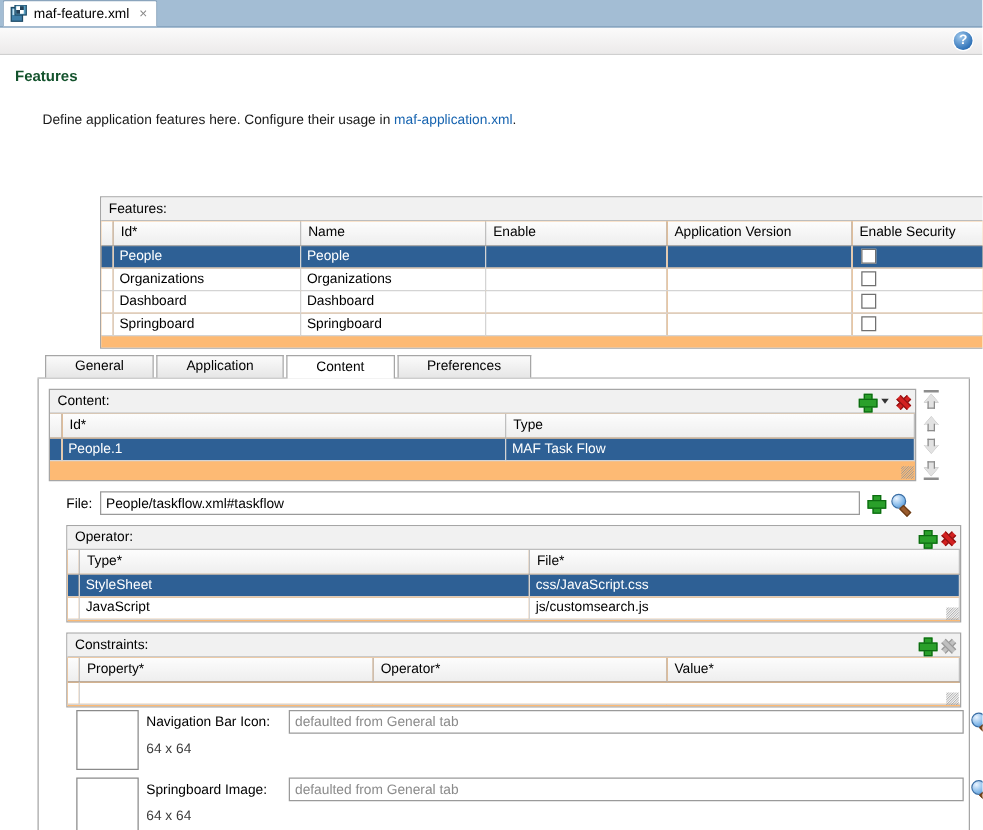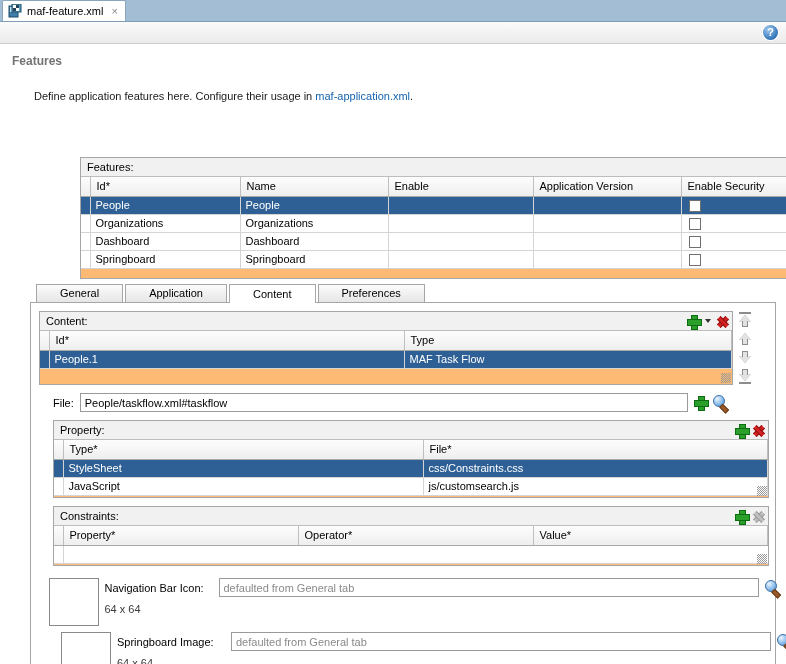--- a/index.html
+++ b/index.html
@@ -77,21 +77,21 @@
   .page {
     position: relative;
     padding: 0;
     height: 620px;
     background: #ffffff;
   }
   .page-title {
     font-weight: bold;
     font-size: 12px;
     padding: 10px 0 0 12px;
-    color: #737373;
+    color: #14532d;
   }
   .intro {
     padding: 22px 0 7px 34px;
     font-size: 11px;
     color: #1a1a1a;
   }
   .intro a { color: #1764b0; text-decoration: none; }
 
   
   .group {
@@ -469,21 +469,21 @@
 
       <div class="row-inline" style="margin-top:8px; padding-left:14px;">
         <span class="lbl">File:</span>
         <input class="txt" type="text" style="width: 608px;" value="People/taskflow.xml#taskflow">
         <span class="ic ic-plus"></span>
         <span class="ic ic-search"></span>
       </div>
 
       <div class="group" style="margin-top:8px; margin-left:14px; width:716px;">
         <div class="group-header">
-          <span class="ghlabel">Property:</span>
+          <span class="ghlabel">Operator:</span>
           <span class="hdr-tools">
             <span class="ic ic-plus"></span>
             <span class="ic ic-x"></span>
           </span>
         </div>
         <div class="gridwrap" style="height:57px;">
           <table class="grid">
             <colgroup>
                 <col style="width:9px">
                 <col style="width:360px">
@@ -493,21 +493,21 @@
               <tr>
                 <th class="rowhdr"></th>
                 <th>Type*</th>
                 <th>File*</th>
               </tr>
             </thead>
             <tbody>
               <tr class="sel">
                 <td class="rowhdr"></td>
                 <td>StyleSheet</td>
-                <td>css/Constraints.css</td>
+                <td>css/JavaScript.css</td>
               </tr>
               <tr>
                 <td class="rowhdr"></td>
                 <td>JavaScript</td>
                 <td>js/customsearch.js</td>
               </tr>
             </tbody>
           </table>
           <span class="resize-grip"></span>
         </div>
@@ -541,21 +541,21 @@
               <tr>
                 <td class="rowhdr"></td>
                 <td colspan="3" style="border-right:none;"></td>
               </tr>
             </tbody>
           </table>
           <span class="resize-grip"></span>
         </div>
       </div>
 
-      <div class="row-inline" style="margin-top:12px; padding-left:22px; align-items:flex-start;justify-content:center;">
+      <div class="row-inline" style="margin-top:2px; padding-left:22px; align-items:flex-start;">
         <span class="thumb"></span>
         <div style="flex:1;">
           <div class="row-inline">
             <span class="lbl" style="width:108px;">Navigation Bar Icon:</span>
             <input class="txt" type="text" style="width: 540px;" placeholder="defaulted from General tab">
             <span class="ic ic-search"></span>
           </div>
           <div class="dim">64 x 64</div>
         </div>
       </div>

